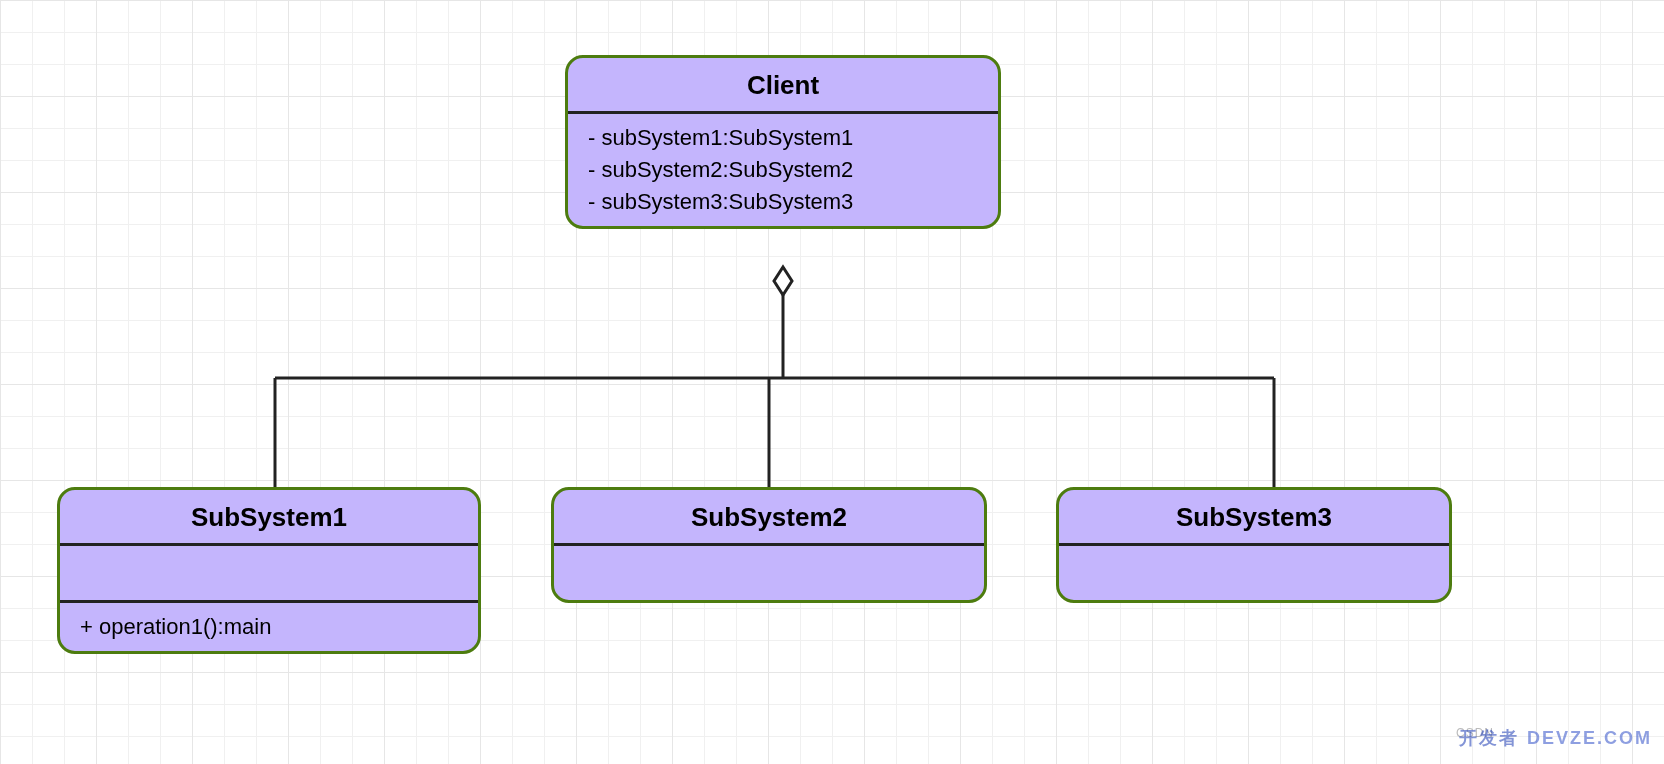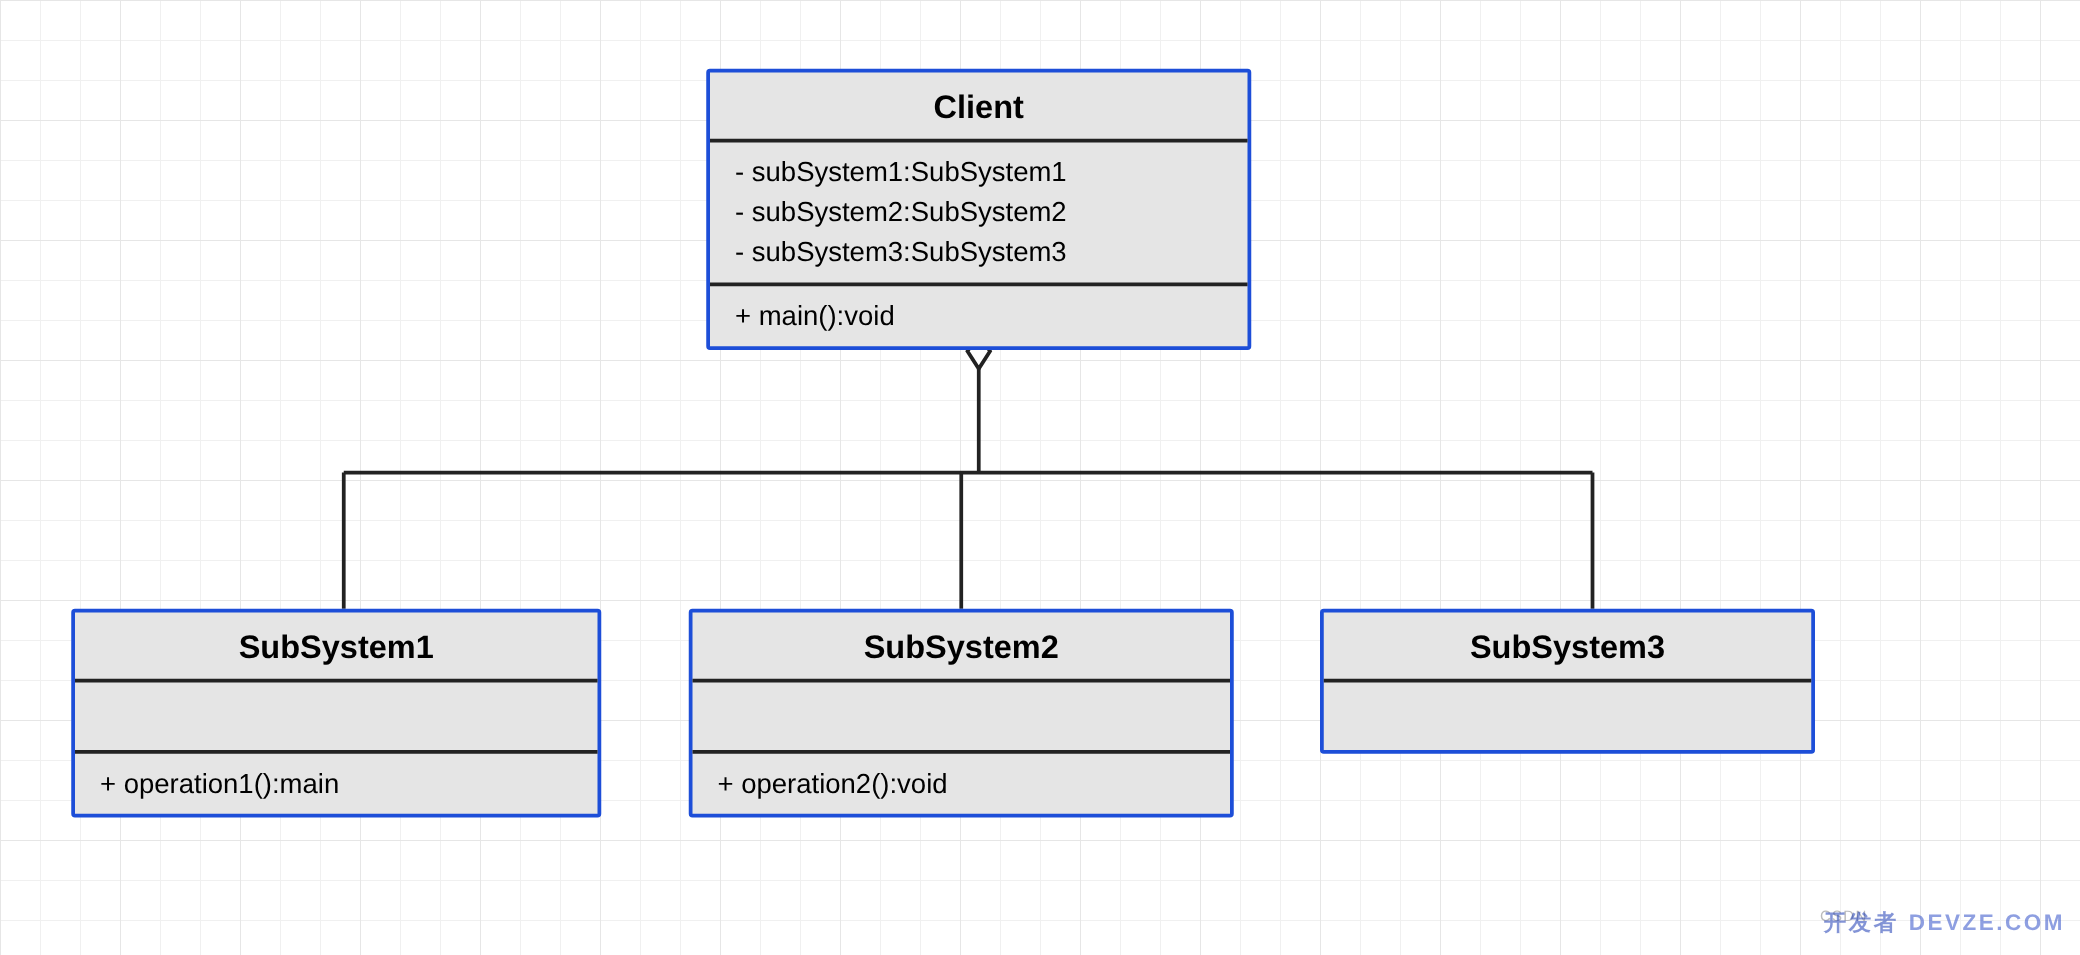--- a/index.html
+++ b/index.html
@@ -1,19 +1,19 @@
 <!DOCTYPE html>
 <html><head>
 <meta charset="utf-8">
 <style>
   html,body{margin:0;padding:0;width:1664px;height:764px;overflow:hidden;font-family:"Segoe UI",Arial,sans-serif;background:#fff}
   .grid{position:absolute;inset:0;background-image:linear-gradient(to right,#f0f0f0 1px,transparent 1px),linear-gradient(to bottom,#f0f0f0 1px,transparent 1px);background-size:32px 32px}
   .grid2{position:absolute;inset:0;background-image:linear-gradient(to right,#e6e6e6 1px,transparent 1px),linear-gradient(to bottom,#e6e6e6 1px,transparent 1px);background-size:96px 96px}
   .canvas{position:absolute;inset:0}
-  .uml{position:absolute;border:3px solid #1d4ed8;border-radius:3px;background:#e5e5e5;box-sizing:border-box}
+  .uml{position:absolute;border:3px solid #4d7c0f;border-radius:18px;background:#c4b5fd;box-sizing:border-box}
   .uml .title{text-align:center;font-weight:700;font-size:26px;padding:12px 8px 10px 8px;border-bottom:3px solid #222}
   .uml .section{padding:8px 20px;font-size:22px;line-height:1.45;border-bottom:3px solid #222}
   .uml .section:last-child{border-bottom:none}
   .uml .row{white-space:nowrap}
   svg.lines{position:absolute;inset:0;width:1664px;height:764px}
   .watermark{position:absolute;right:12px;bottom:14px;font-size:18px;font-weight:700;letter-spacing:2px;color:rgba(50,80,200,.55)}
   .watermark .cn{color:rgba(30,60,180,.55);font-family:Liberation Sans, sans-serif;margin-right:8px}
   .csdn{position:absolute;right:170px;bottom:24px;font-size:12px;color:#bbb;letter-spacing:1px}
 </style>
 </head>
@@ -37,37 +37,31 @@
 </svg>
 
 <div class="canvas" id="canvas">
     <div class="uml" style="left: 565px; top: 55px; width: 436px;">
       <div class="title">Client</div>
       <div class="section">
         <div class="row">- subSystem1:SubSystem1</div>
         <div class="row">- subSystem2:SubSystem2</div>
         <div class="row">- subSystem3:SubSystem3</div>
       </div>
-      <div class="section">
-        <div class="row">+ main():void</div>
-      </div>
     </div>
     <div class="uml" style="left: 57px; top: 487px; width: 424px;">
       <div class="title">SubSystem1</div>
       <div class="section" style="height:38px"></div>
       <div class="section">
         <div class="row">+ operation1():main</div>
       </div>
     </div>
     <div class="uml" style="left: 551px; top: 487px; width: 436px;">
       <div class="title">SubSystem2</div>
       <div class="section" style="height:38px"></div>
-      <div class="section">
-        <div class="row">+ operation2():void</div>
-      </div>
     </div>
     <div class="uml" style="left: 1056px; top: 487px; width: 396px;">
       <div class="title">SubSystem3</div>
       <div class="section" style="height:38px"></div>
     </div>
   </div>
 
 <div class="csdn">CSDN</div>
 <div class="watermark">
   <span class="cn">开发者</span><span>DEVZE.COM</span>

